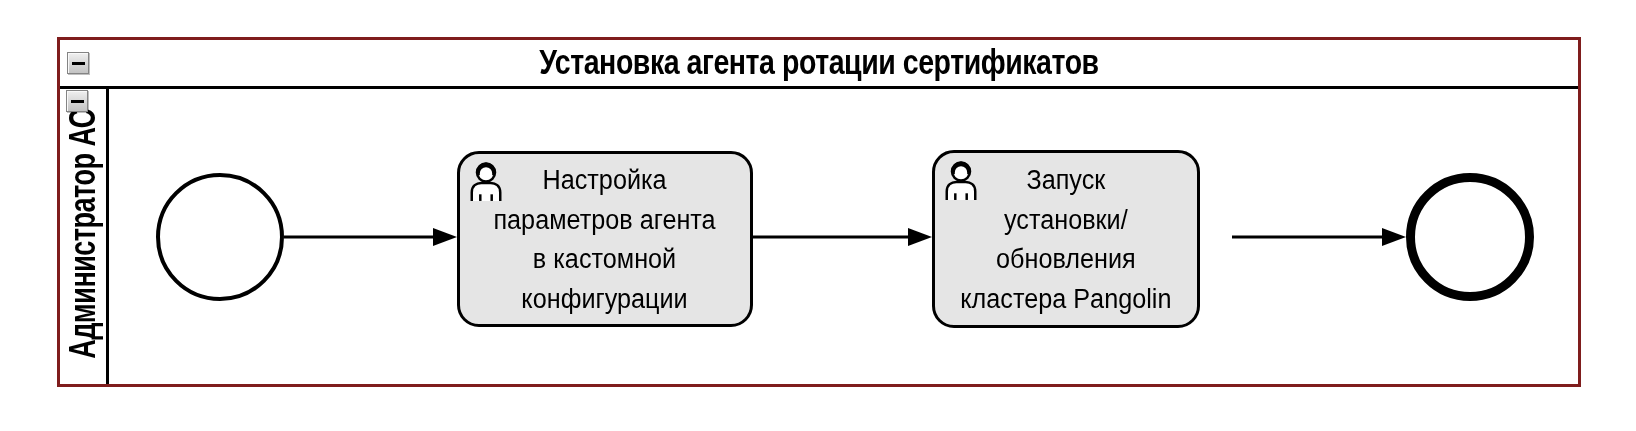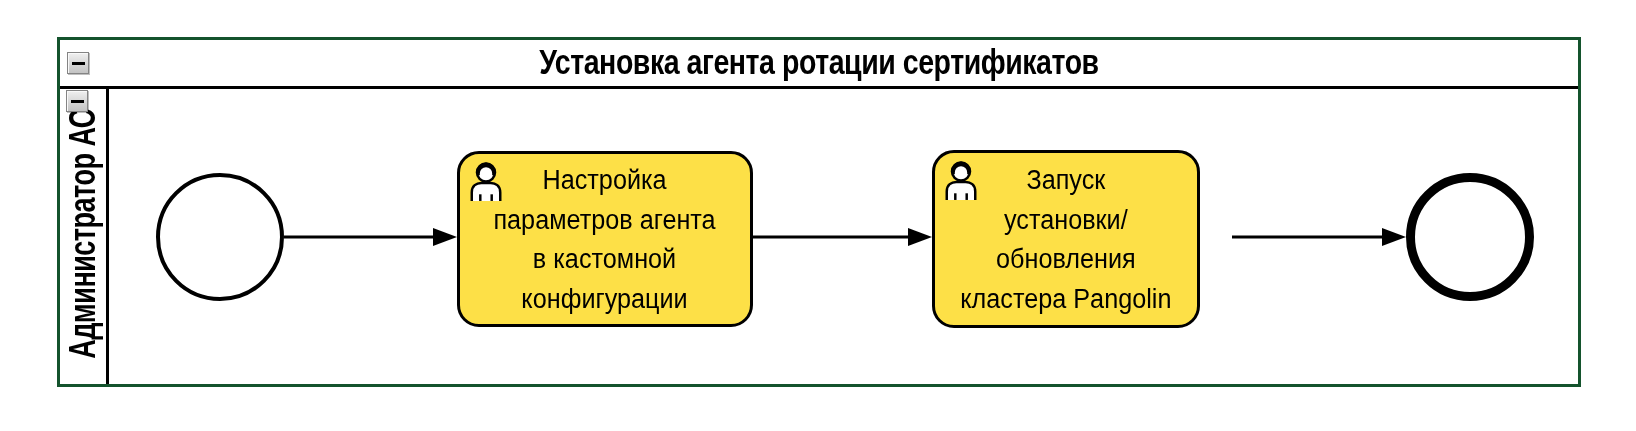--- a/index.html
+++ b/index.html
@@ -8,21 +8,21 @@
     width: 1636px; height: 431px;
     font-family: "Liberation Sans", sans-serif;
     color: #000;
     overflow: hidden;
   }
   .canvas { position: relative; width: 1636px; height: 431px; background: #fff; }
 
   .pool {
     position: absolute; left: 57px; top: 37px;
     width: 1524px; height: 350px;
-    border: 3px solid #14532d; background: #fff;
+    border: 3px solid #7f1d1d; background: #fff;
   }
 
   
   .pool-title-bar {
     position: relative; height: 49px;
     border-bottom: 3px solid #000;
     display: flex; align-items: center; justify-content: center;
   }
   .pool-title {
     font-weight: 700; font-size: 31px; letter-spacing: -0.5px;
@@ -67,21 +67,21 @@
   .event {
     position: absolute; width: 128px; height: 128px;
     border-radius: 50%; background: #fff;
   }
   .start-event { left: 47px; top: 84px; border: 4px solid #000; }
   .end-event   { left: 1297px; top: 84px; border: 9px solid #000; }
 
   
   .task {
     position: absolute;
-    border: 3px solid #000; border-radius: 22px; background: #fde047;
+    border: 3px solid #000; border-radius: 22px; background: #e5e5e5;
     display: flex; align-items: center; justify-content: center;
     text-align: center;
   }
   .task-1 { left: 348px; top: 62px; width: 296px; height: 176px; }
   .task-2 { left: 823px; top: 61px; width: 268px; height: 178px; }
   .task-label {
     font-size: 26px; line-height: 38px;
     white-space: pre-line;
     transform: scale(0.97, 1.05);
   }

